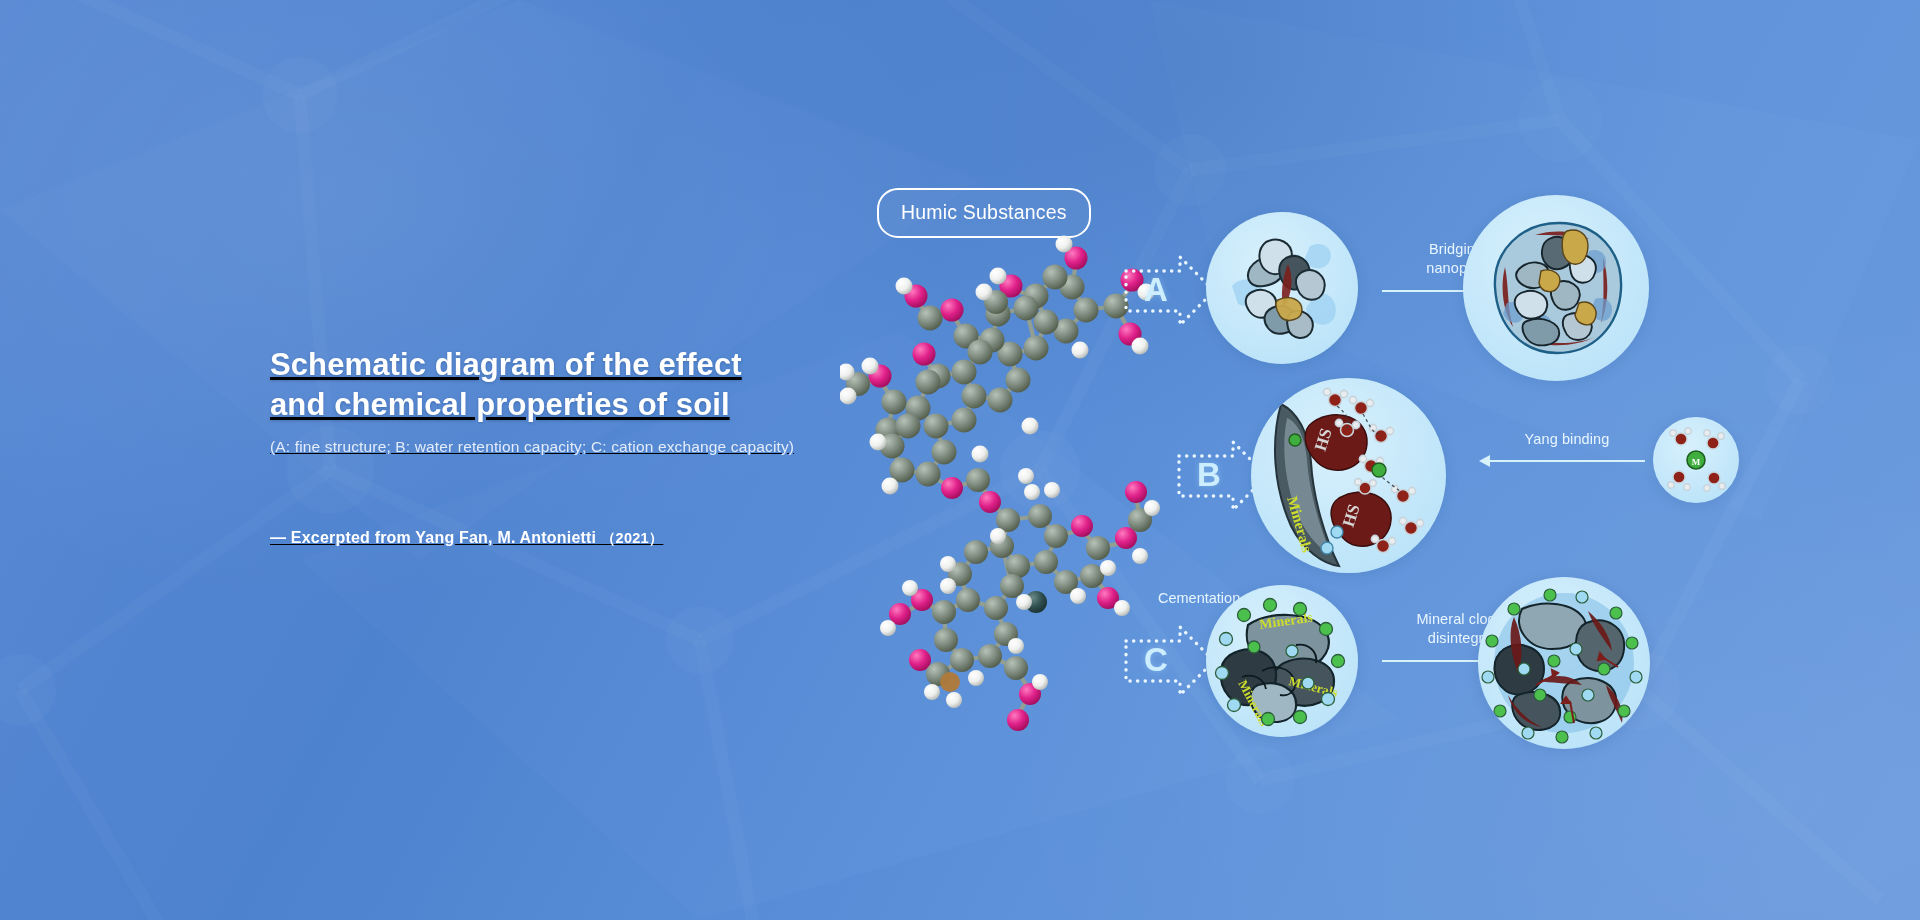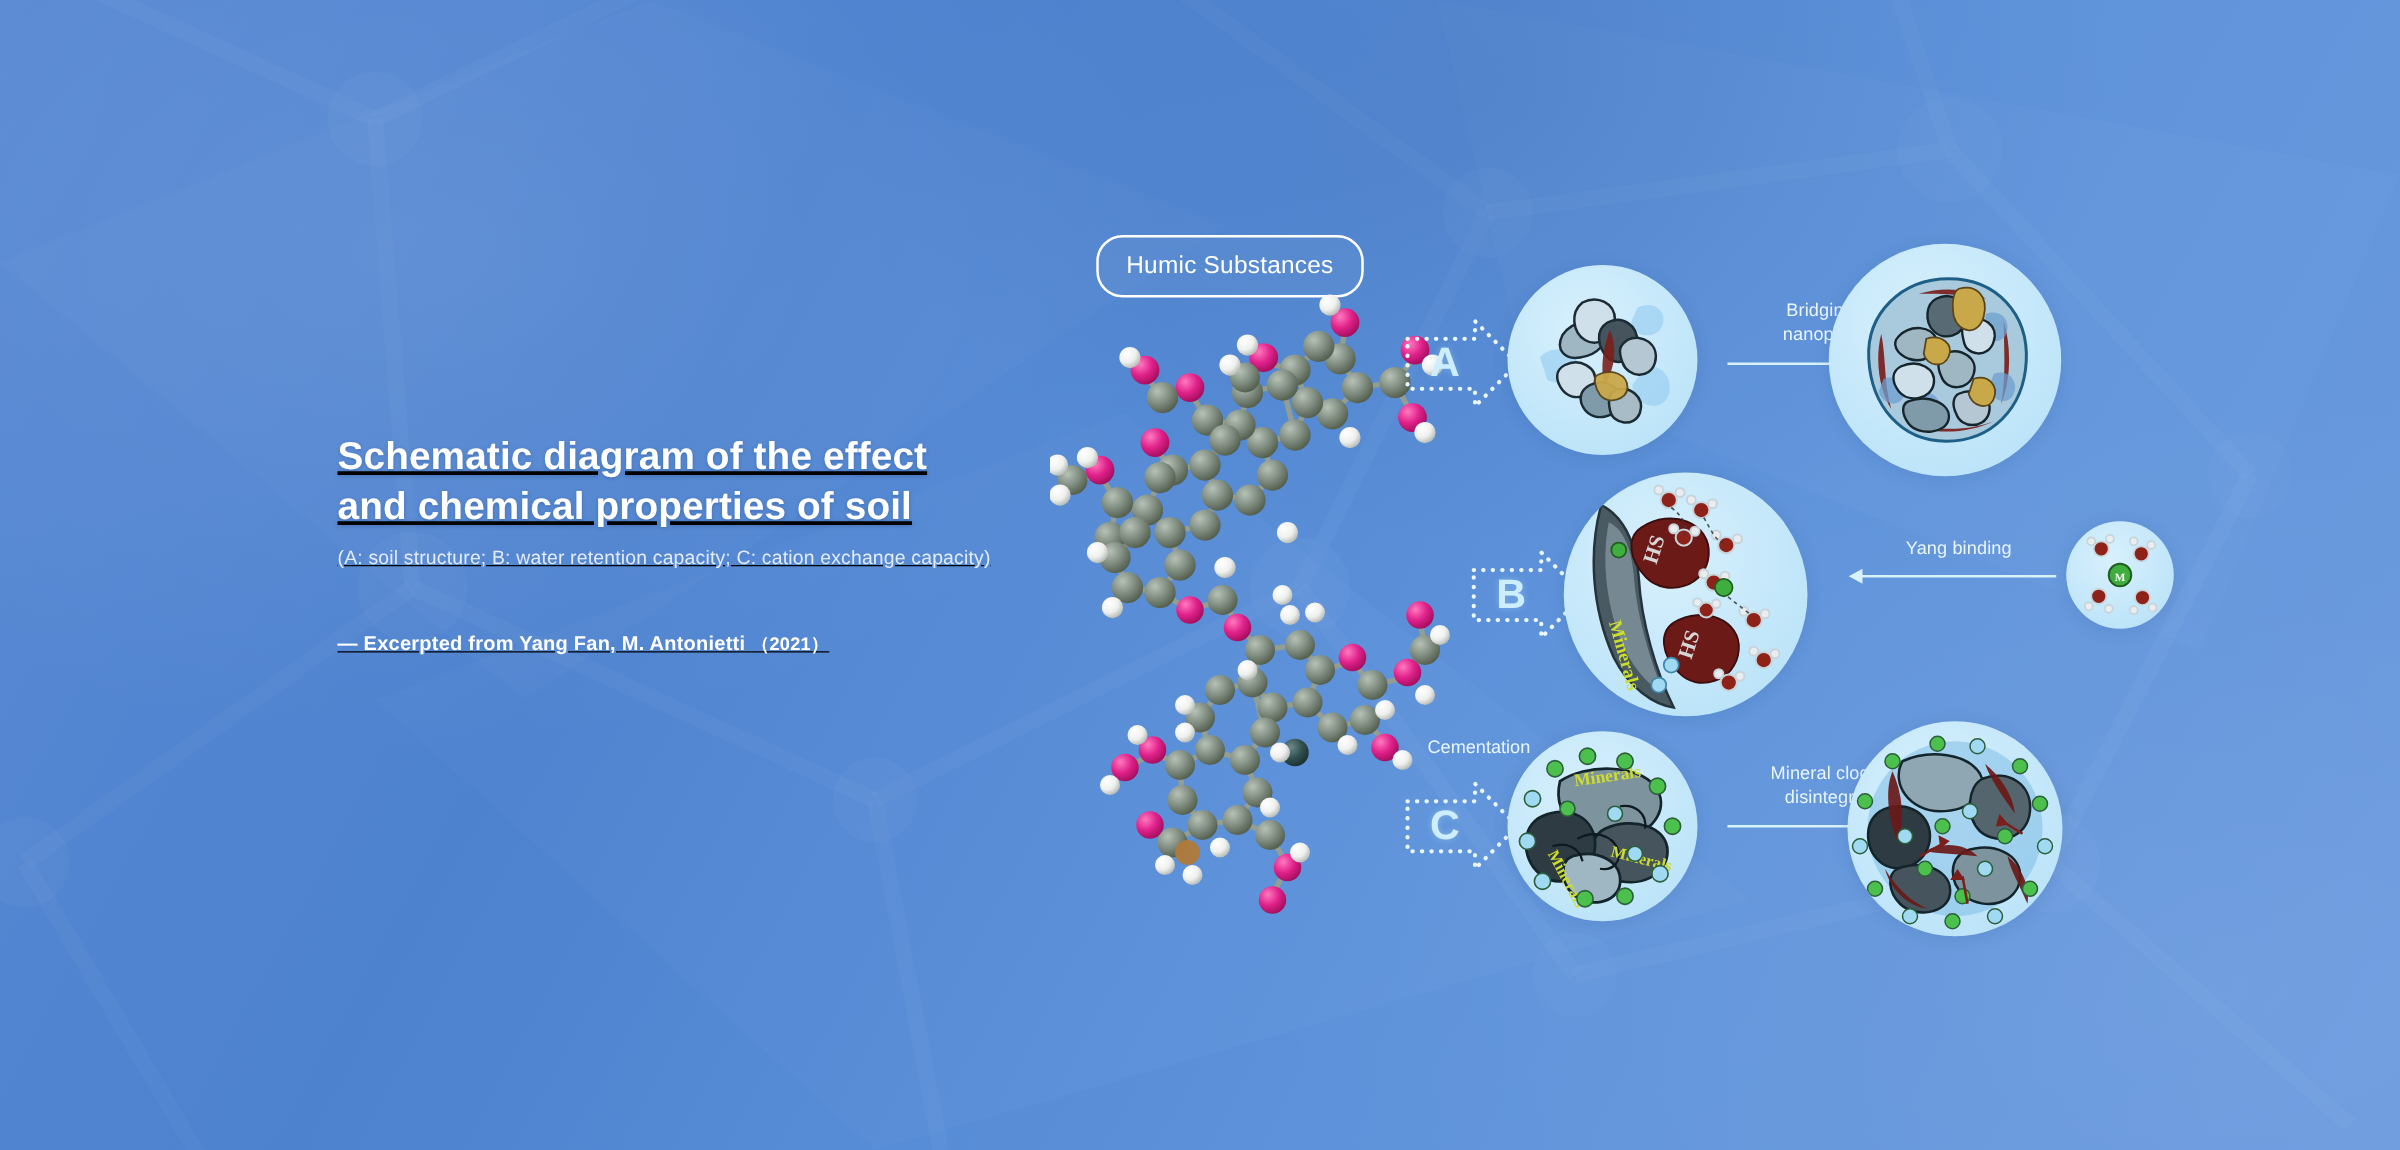--- a/index.html
+++ b/index.html
@@ -33,21 +33,21 @@
   .headline {
     color: #ffffff; font-size: 31px; font-weight: bold; line-height: 1.30;
     letter-spacing: .1px; text-shadow: 0 1px 3px rgba(22,52,104,.30);
   }
   .headline .ln { display: block; white-space: nowrap; }
   .subline {
     margin-top: 12px; color: #e3ecfa; font-size: 15.5px; font-weight: normal;
     letter-spacing: .15px; white-space: nowrap;
   }
   .credit {
-    margin-top: 50px; color: #ffffff; font-size: 16px; font-weight: bold;
+    margin-top: 73px; color: #ffffff; font-size: 16px; font-weight: bold;
     letter-spacing: .2px; white-space: nowrap;
   }
   .credit .yr { font-size: 14.5px; }
 
   
   .hs-pill {
     position: absolute; left: 877px; top: 188px;
     padding: 11px 22px 12px; border: 2px solid #ffffff; border-radius: 21px;
     color: #ffffff; font-size: 19.5px; letter-spacing: .2px; white-space: nowrap;
     background: rgba(255,255,255,.04);
@@ -86,21 +86,21 @@
   .flow-head { position: absolute; width: 0; height: 0; top: -5px;
     border-top: 6px solid transparent; border-bottom: 6px solid transparent; }
   .flow-head.right { border-left: 11px solid #d7f2fb; }
   .flow-head.left  { border-right: 11px solid #d7f2fb; }
   .flow-label {
     position: absolute; color: #e8f6ff; font-size: 14.5px; line-height: 1.28;
     text-align: center; white-space: pre-line; letter-spacing: .1px;
   }
   .flow-label.single { white-space: nowrap; }
   .cement-label {
-    position: absolute; color: #e8f6ff; font-size: 14.5px; white-space: nowrap;
+    position: absolute; color: #e8f6ff; font-size: 14.5px; white-space: nowrap; margin-left: 16px;
   }
 
   
   .art-txt { font-family: "Liberation Serif", serif; font-weight: bold; }
 </style>
 </head>
 <body>
 
 <div id="stage">
 
@@ -143,21 +143,21 @@
     <polygon points="300,560 900,330 1400,720 700,920"></polygon>
     <polygon points="1150,0 1920,140 1760,520 1220,300"></polygon>
   </svg>
   <div class="bg-wash"></div>
 
   <div class="left-block">
     <div class="headline">
       <span class="ln">Schematic diagram of the effect</span>
       <span class="ln">and chemical properties of soil</span>
     </div>
-    <div class="subline">(A: soil structure; B: water retention capacity; C: cation exchange capacity)</div>
+    <div class="subline">(A: fine structure; B: water retention capacity; C: cation exchange capacity)</div>
     <div class="credit">
       <span>— Excerpted from Yang Fan, M. Antonietti</span>
       <span class="yr">（2021）</span>
     </div>
   </div>
 
   <div class="hs-pill">
     <span>Humic Substances</span>
   </div>
 

